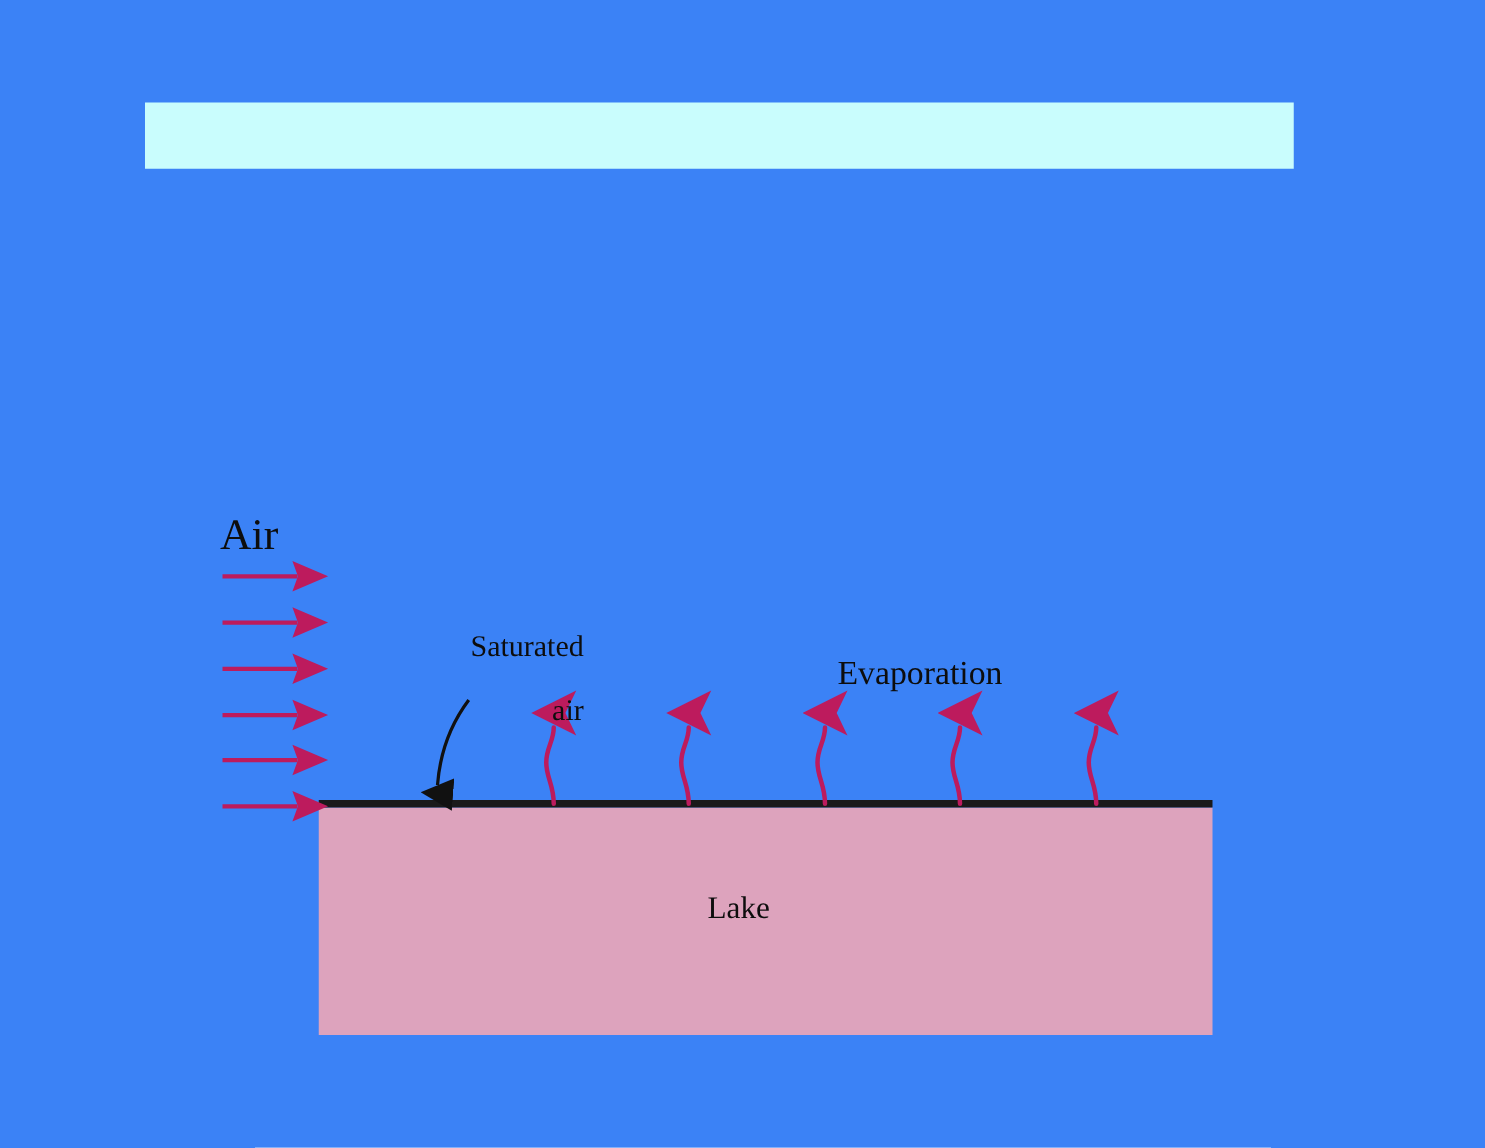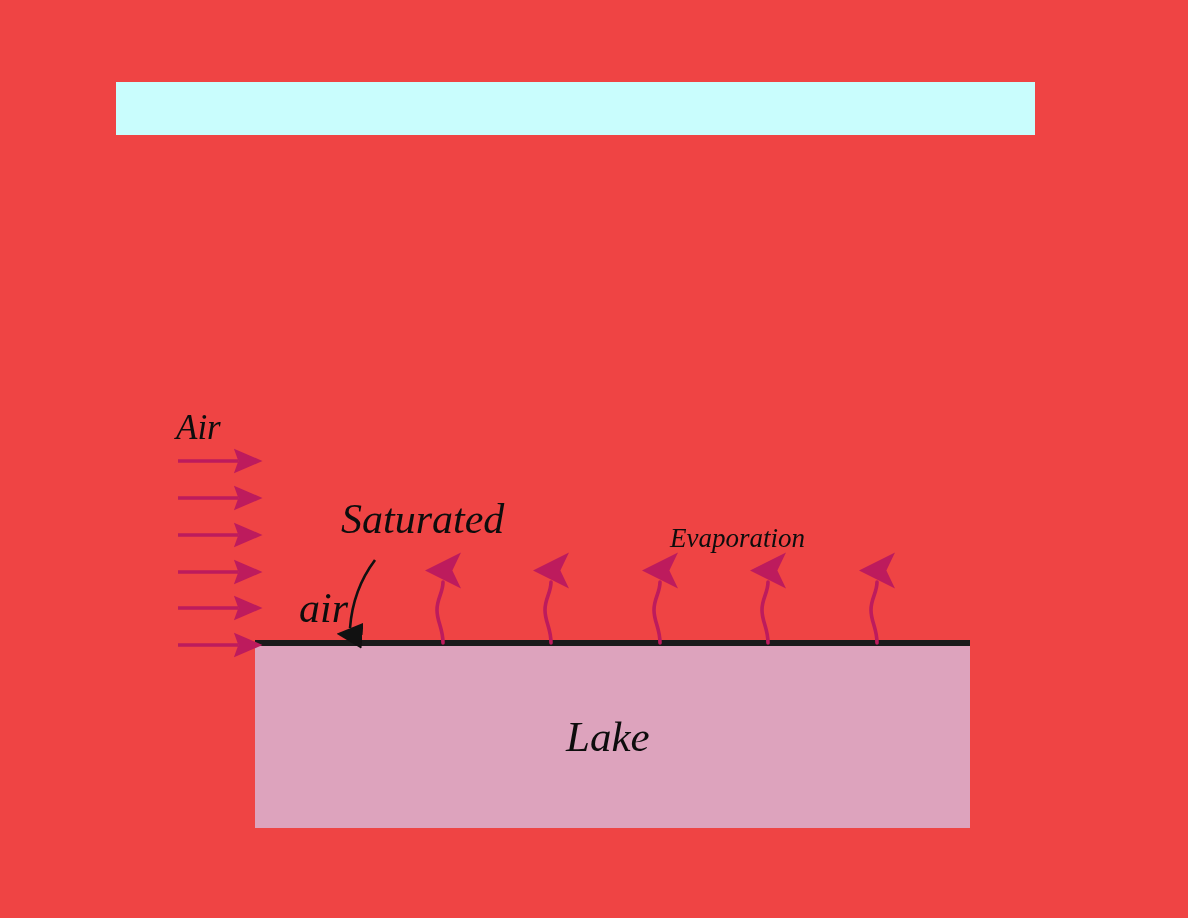--- a/index.html
+++ b/index.html
@@ -15,22 +15,21 @@
     overflow: hidden;
     font-family: "Liberation Serif", "DejaVu Serif", serif;
   }
 
   #slide {
     position: absolute;
     left: 0;
     top: 0;
     width: 1188px;
     height: 918px;
-    background: #ef4444;
-    font-style: italic;
+    background: #3b82f6;
   }
 
   
   #title-banner {
     position: absolute;
     left: 116px;
     top: 82px;
     width: 919px;
     height: 53px;
     background: #c9fdfd;
@@ -63,37 +62,37 @@
     white-space: pre;
     line-height: 1.06;
   }
   #label-air {
     left: 176px;
     top: 409px;
     font-size: 35px;
   }
   #label-saturated-air {
     left: 299px;
-    top: 452px;
+    top: 481px;
     width: 168px;
-    text-align: left;
-    font-size: 42px;
+    text-align: right;
+    font-size: 24px;
   }
   #label-saturated-air .line2 {
     display: block;
   }
   #label-evaporation {
     left: 670px;
     top: 524px;
     font-size: 27px;
   }
   #label-lake {
     left: 566px;
     top: 714px;
-    font-size: 43px;
+    font-size: 25px;
   }
 </style>
 </head>
 <body>
 
 <div id="slide">
 
   <div id="title-banner">
     <span id="title-banner-text"></span>
   </div>

